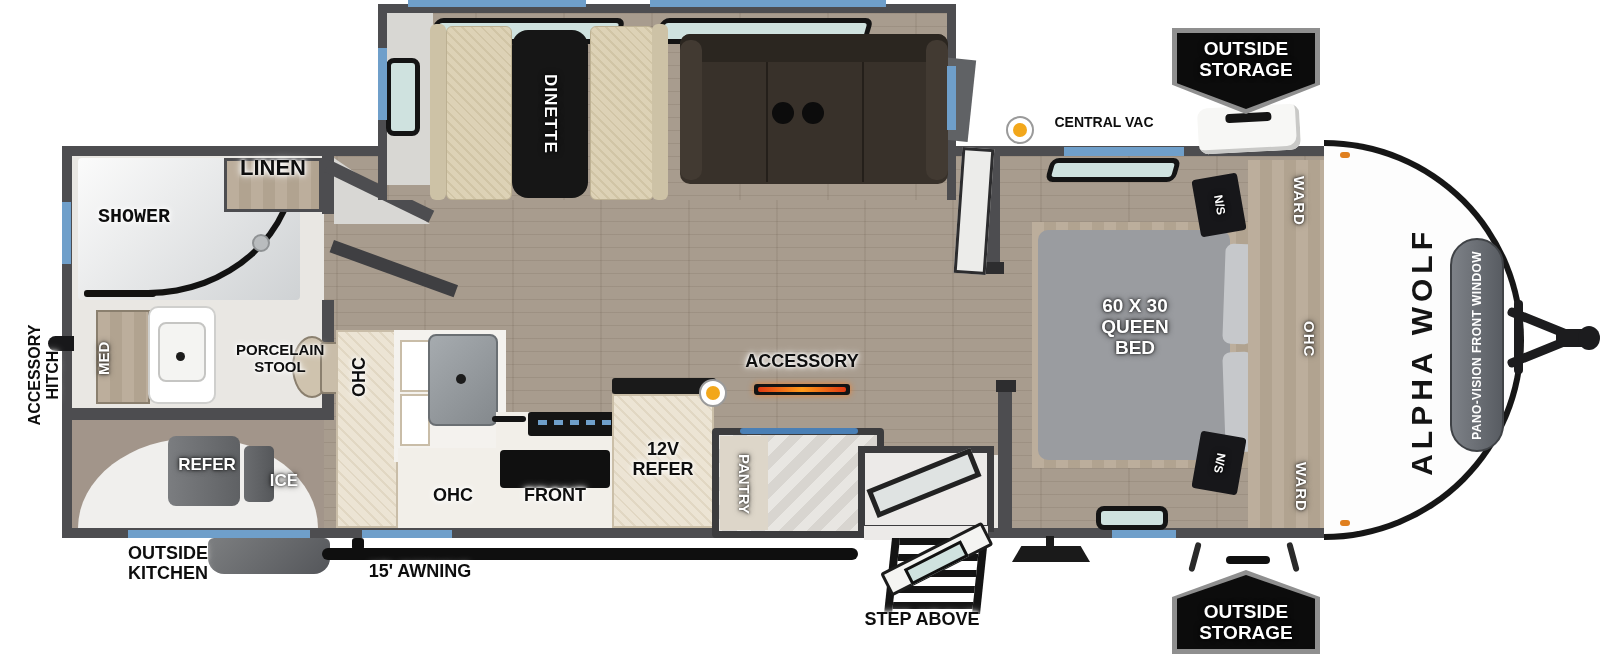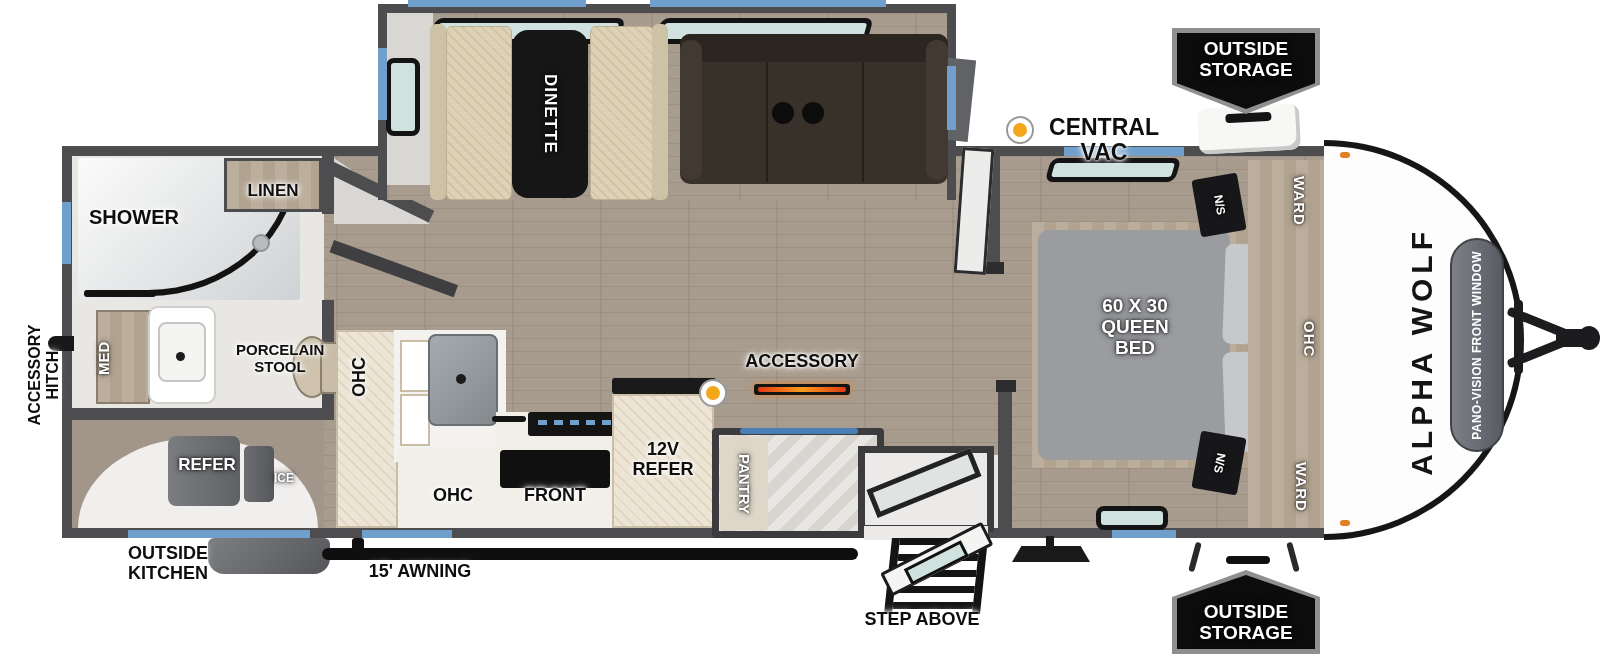--- a/index.html
+++ b/index.html
@@ -186,28 +186,28 @@
   <div class="abs" style="left:1290px;top:542px;width:6px;height:30px;background:#2a2a2a;transform:rotate(-15deg);border-radius:3px;"></div>
   <div class="abs" style="left:1226px;top:556px;width:44px;height:8px;background:#101010;border-radius:4px;"></div>
   <div class="abs badge-outer" style="left:1172px;top:570px;width:148px;height:84px;clip-path:polygon(50% 0,100% 32%,100% 100%,0 100%,0 32%);">
     <div class="badge-inner" style="clip-path:polygon(50% 0,100% 32%,100% 100%,0 100%,0 32%);"></div>
     <span class="abs lblw" style="left:0;top:32px;width:148px;font-size:19px;">OUTSIDE
 STORAGE</span>
   </div>
 
   <div class="abs vacdot" style="left:1006px;top:116px;"></div>
 
-  <span class="abs lbl" style="left:1036px;top:115px;width:136px;font-size:23px;">CENTRAL VAC</span>
-  <span class="abs lbl" style="left:84px;top:206px;width:100px;font-size:20px;">SHOWER</span>
-  <span class="abs lbl" style="left:226px;top:182px;width:94px;font-size:17px;">LINEN</span>
+  <span class="abs lbl" style="left:1036px;top:115px;width:136px;font-size:14px;">CENTRAL VAC</span>
+  <span class="abs lbl" style="left:84px;top:206px;width:100px;font-size:20px;font-family:Liberation Mono, monospace;">SHOWER</span>
+  <span class="abs lbl" style="left:226px;top:156px;width:94px;font-size:22px;">LINEN</span>
   <span class="abs lblw vup cflex" style="left:92px;top:328px;width:24px;height:60px;font-size:15px;">MED</span>
   <span class="abs lbl" style="left:236px;top:342px;width:88px;font-size:15px;">PORCELAIN
 STOOL</span>
   <span class="abs lblw" style="left:172px;top:456px;width:70px;font-size:17px;">REFER</span>
-  <span class="abs lblw" style="left:262px;top:472px;width:44px;font-size:12px;">ICE</span>
+  <span class="abs lblw" style="left:262px;top:472px;width:44px;font-size:17px;">ICE</span>
   <span class="abs lbl" style="left:-14px;top:352px;width:126px;height:46px;font-size:16px;transform:rotate(-90deg);">ACCESSORY
 HITCH</span>
   <span class="abs lbl" style="left:330px;top:362px;width:70px;height:30px;font-size:18px;transform:rotate(-90deg);">OHC</span>
   <span class="abs lbl" style="left:418px;top:486px;width:70px;font-size:18px;">OHC</span>
   <span class="abs lbl" style="left:505px;top:486px;width:100px;font-size:18px;">FRONT</span>
   <span class="abs lbl" style="left:618px;top:440px;width:90px;font-size:18px;">12V
 REFER</span>
   <span class="abs lblw vdown cflex" style="left:722px;top:438px;width:44px;height:92px;font-size:15px;">PANTRY</span>
   <span class="abs lbl" style="left:740px;top:352px;width:124px;font-size:18px;">ACCESSORY</span>
   <span class="abs lbl" style="left:856px;top:610px;width:132px;font-size:18px;">STEP ABOVE</span>

